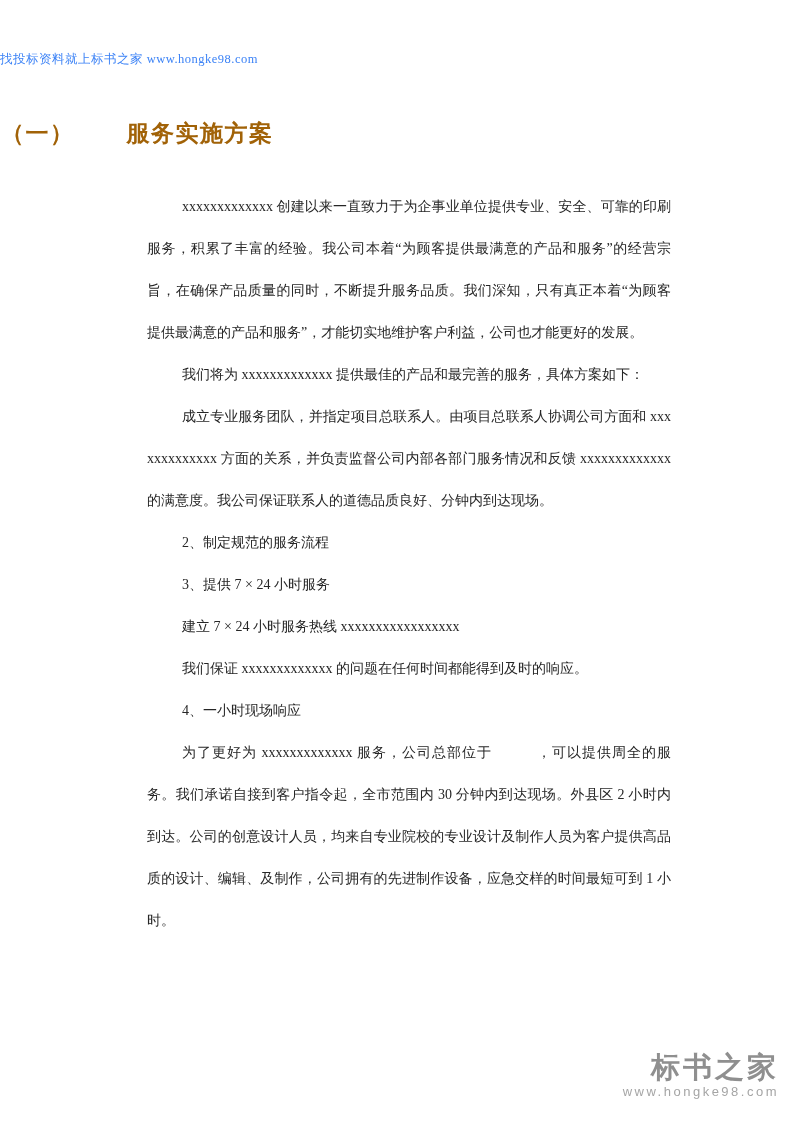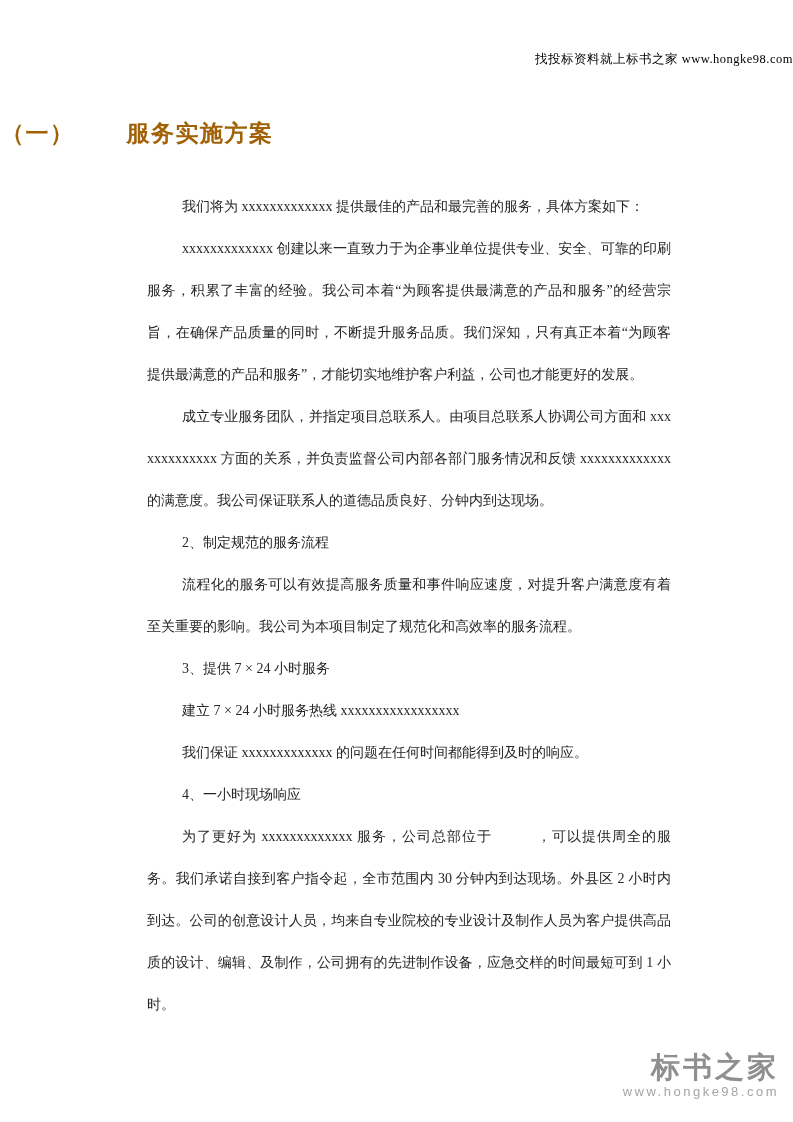--- a/index.html
+++ b/index.html
@@ -6,22 +6,22 @@
   body {
     width: 793px; height: 1122px;
     background: #ffffff;
     position: relative;
     overflow: hidden;
     font-family: "Liberation Serif", "DejaVu Serif", serif;
     color: #242424;
   }
   .page-header {
     position: absolute; top: 51px; left: 0; width: 100%;
-    text-align: right;
-    font-size: 12.5px; color: #000000;
+    text-align: left;
+    font-size: 12.5px; color: #3b82f6;
     letter-spacing: 0.5px;
   }
   .doc-title {
     position: absolute; top: 118px; left: 1px; width: 100%;
     text-align: left;
     font-size: 23px; font-weight: bold; color: #a16207;
     letter-spacing: 1.5px;
   }
   .doc-title .title-number { margin-right: 52px; }
   .doc-body {
@@ -54,25 +54,24 @@
 </head>
 <body>
 
 <div class="page-header">找投标资料就上标书之家 www.hongke98.com</div>
 
 <div class="doc-title">
   <span class="title-number">（一）</span><span>服务实施方案</span>
 </div>
 
 <div class="doc-body">
+  <p class="para">xxxxxxxxxxxxx 创建以来一直致力于为企事业单位提供专业、安全、可靠的印刷服务，积累了丰富的经验。我公司本着“为顾客提供最满意的产品和服务”的经营宗旨，在确保产品质量的同时，不断提升服务品质。我们深知，只有真正本着“为顾客提供最满意的产品和服务”，才能切实地维护客户利益，公司也才能更好的发展。</p>
   <p class="para">我们将为 xxxxxxxxxxxxx 提供最佳的产品和最完善的服务，具体方案如下：</p>
-  <p class="para">xxxxxxxxxxxxx 创建以来一直致力于为企事业单位提供专业、安全、可靠的印刷服务，积累了丰富的经验。我公司本着“为顾客提供最满意的产品和服务”的经营宗旨，在确保产品质量的同时，不断提升服务品质。我们深知，只有真正本着“为顾客提供最满意的产品和服务”，才能切实地维护客户利益，公司也才能更好的发展。</p>
   <p class="para">成立专业服务团队，并指定项目总联系人。由项目总联系人协调公司方面和 xxxxxxxxxxxxx 方面的关系，并负责监督公司内部各部门服务情况和反馈 xxxxxxxxxxxxx 的满意度。我公司保证联系人的道德品质良好、分钟内到达现场。</p>
   <p class="para">2、制定规范的服务流程</p>
-  <p class="para">流程化的服务可以有效提高服务质量和事件响应速度，对提升客户满意度有着至关重要的影响。我公司为本项目制定了规范化和高效率的服务流程。</p>
   <p class="para">3、提供 7 × 24 小时服务</p>
   <p class="para">建立 7 × 24 小时服务热线 xxxxxxxxxxxxxxxxx</p>
   <p class="para">我们保证 xxxxxxxxxxxxx 的问题在任何时间都能得到及时的响应。</p>
   <p class="para">4、一小时现场响应</p>
   <p class="para">为了更好为 xxxxxxxxxxxxx 服务，公司总部位于　　　，可以提供周全的服务。我们承诺自接到客户指令起，全市范围内 30 分钟内到达现场。外县区 2 小时内到达。公司的创意设计人员，均来自专业院校的专业设计及制作人员为客户提供高品质的设计、编辑、及制作，公司拥有的先进制作设备，应急交样的时间最短可到 1 小时。</p>
 </div>
 
 <div class="watermark">
   <div class="wm-logo">标书之家</div>
   <div class="wm-url">www.hongke98.com</div>

